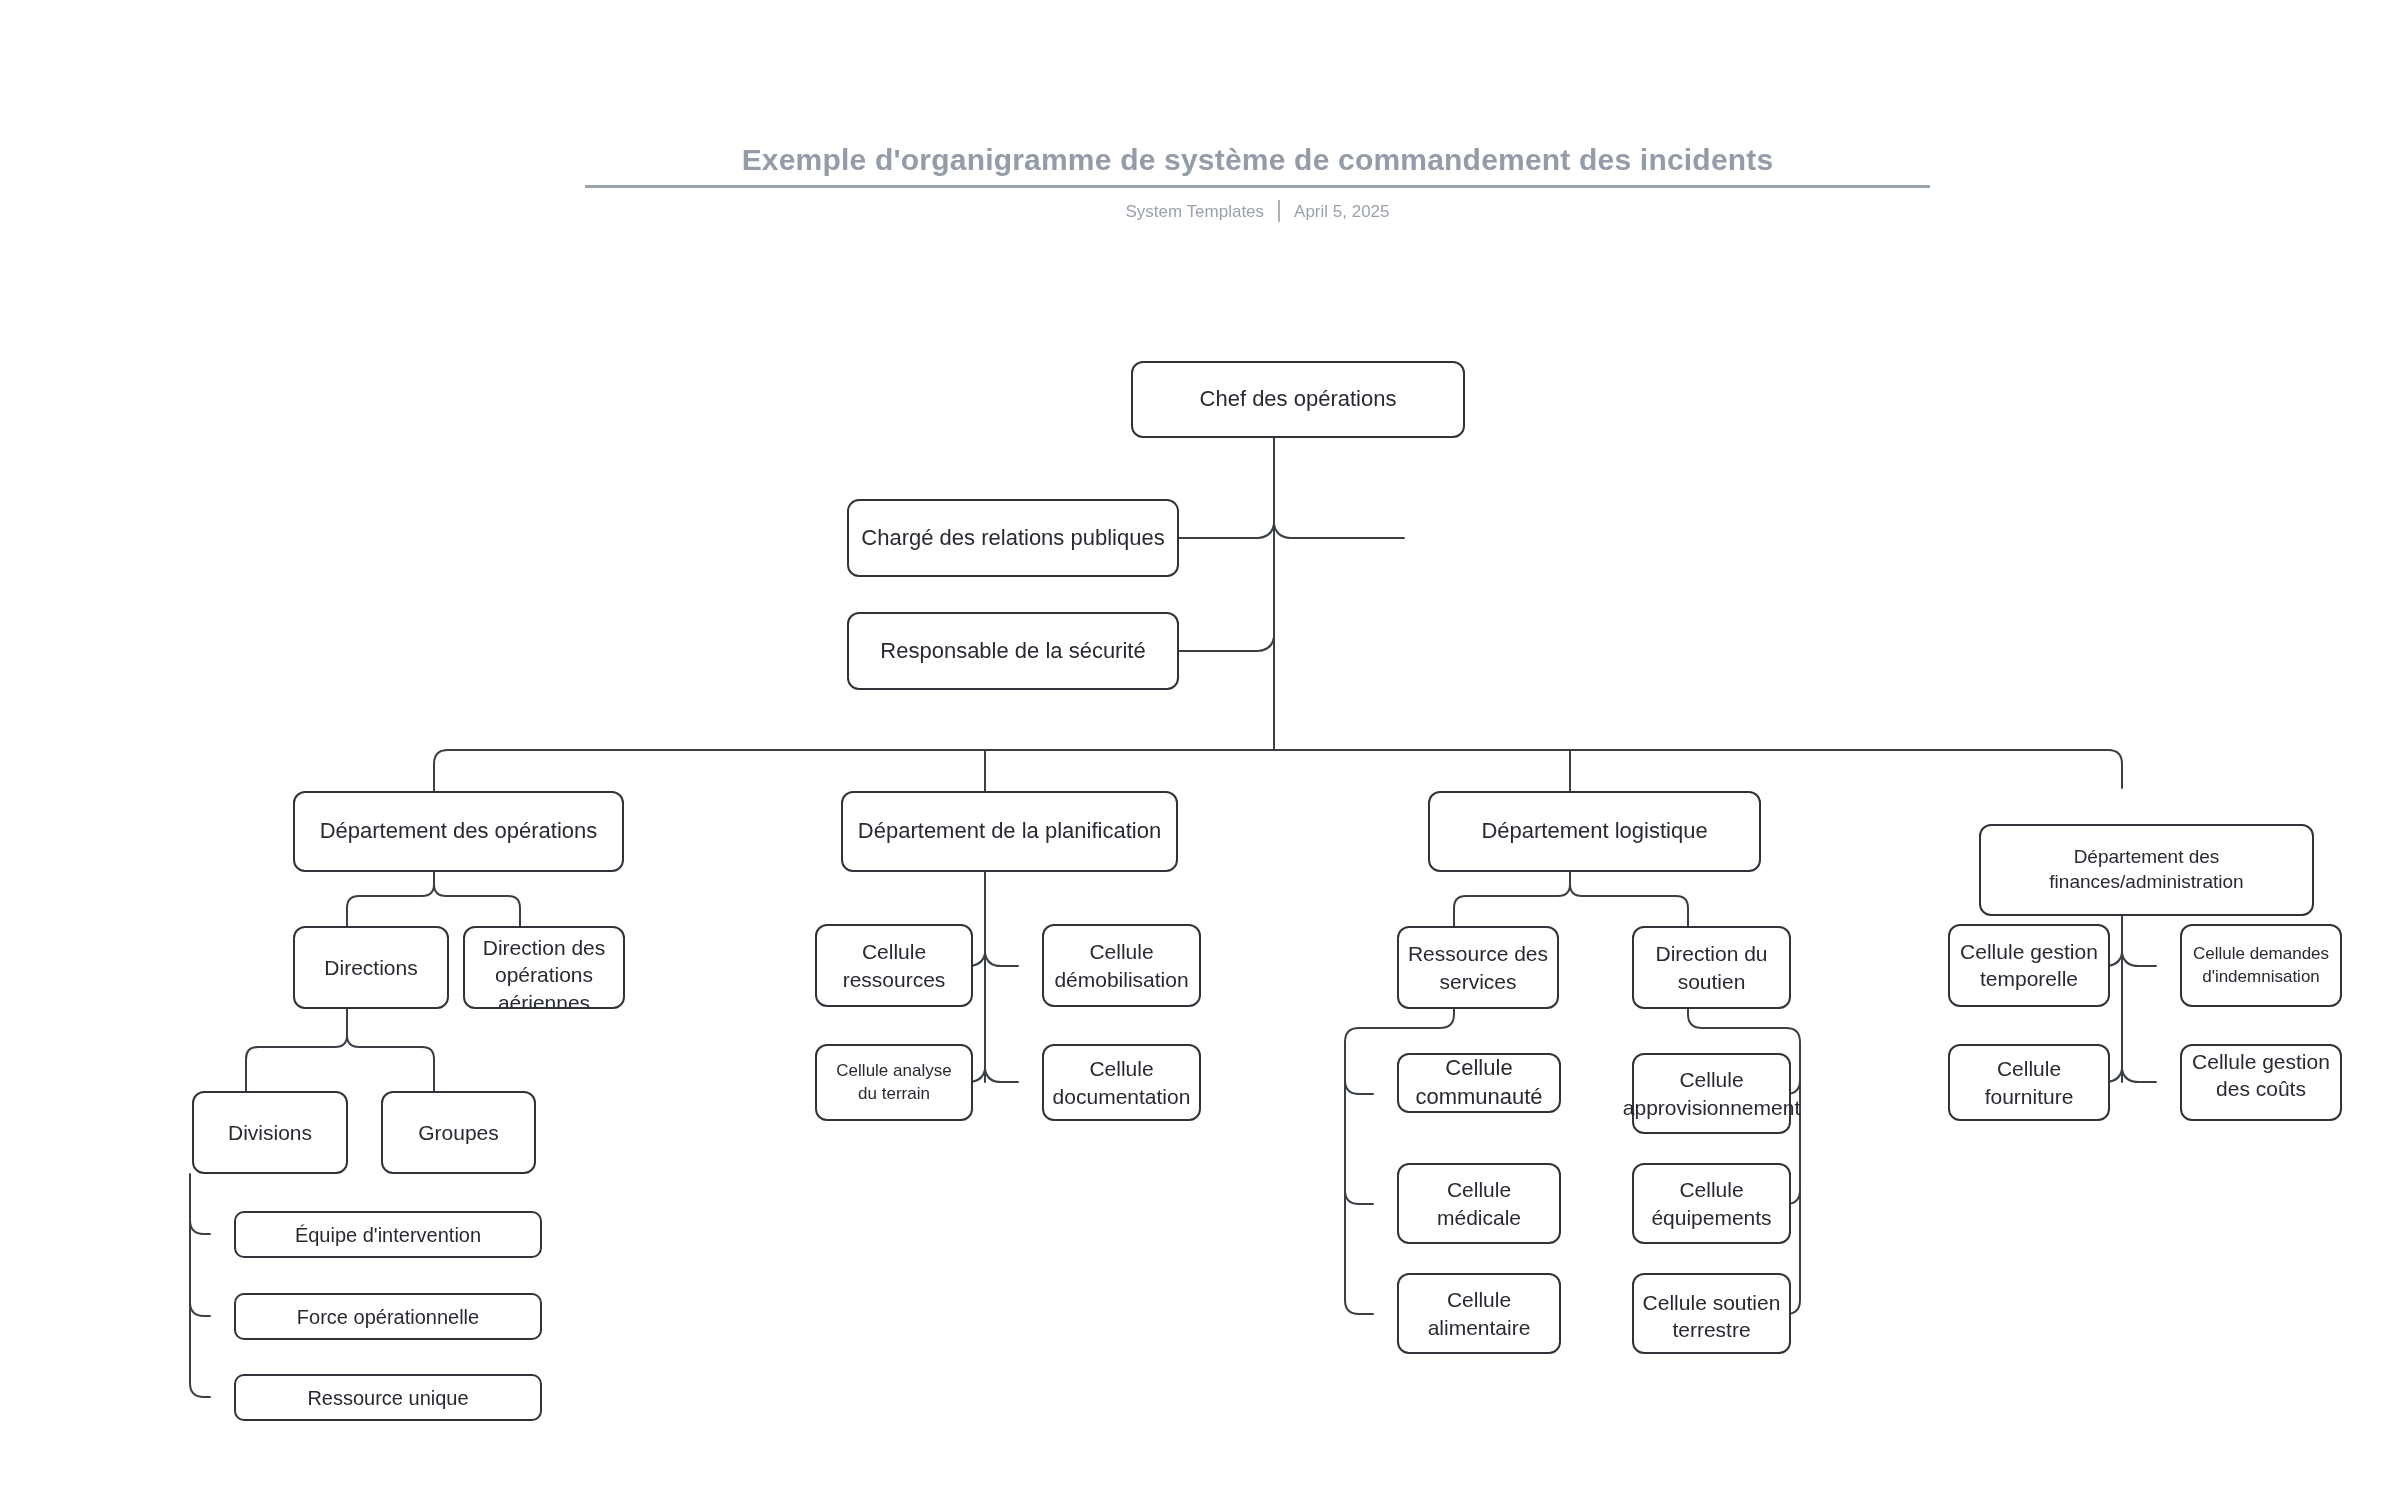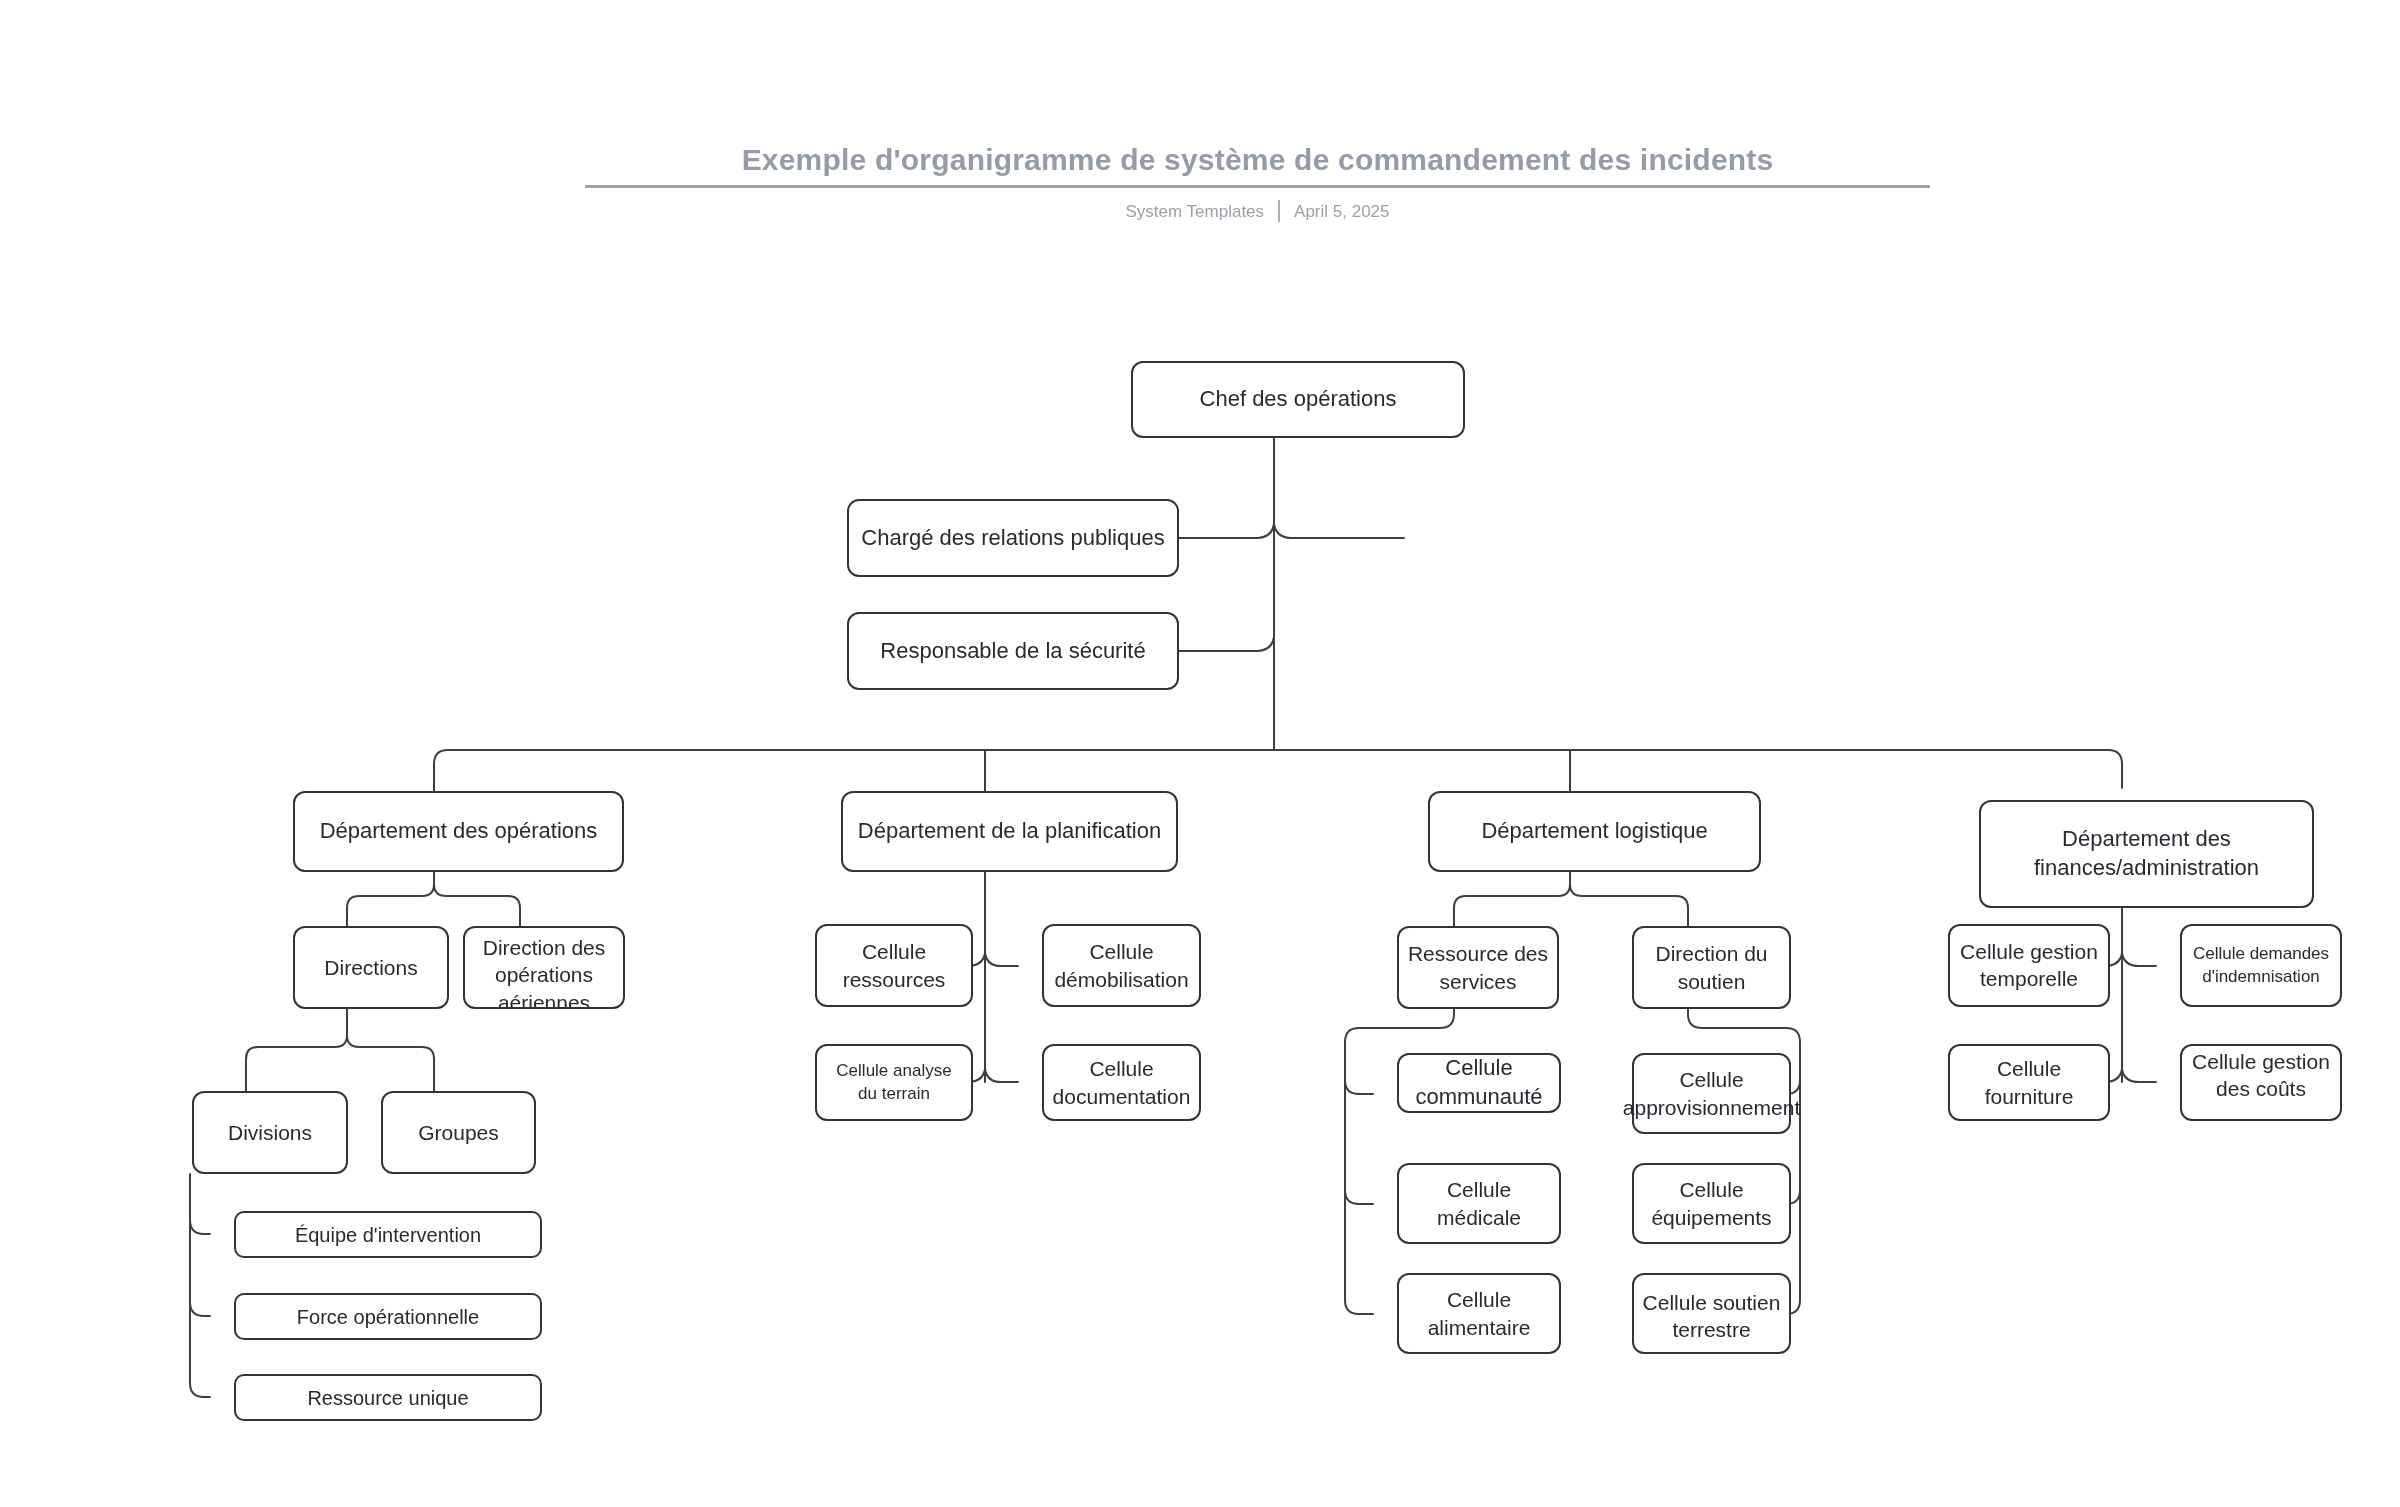--- a/index.html
+++ b/index.html
@@ -79,21 +79,21 @@
     <path d="M2156,1082 H2139 Q2124,1082 2122,1069"></path>
   </svg>
 
   <div class="node" style="left:1107px;top:361px;width:334px;height:77px;font-size:22px">Chef des opérations</div>
   <div class="node" style="left:823px;top:499px;width:332px;height:78px;font-size:22px">Chargé des relations publiques</div>
   <div class="node" style="left:823px;top:612px;width:332px;height:78px;font-size:22px">Responsable de la sécurité</div>
 
   <div class="node" style="left:269px;top:791px;width:331px;height:81px;font-size:22px">Département des opérations</div>
   <div class="node" style="left:817px;top:791px;width:337px;height:81px;font-size:22px">Département de la planification</div>
   <div class="node" style="left:1404px;top:791px;width:333px;height:81px;font-size:22px">Département logistique</div>
-  <div class="node" style="left:1955px;top:800px;width:335px;height:108px;font-size:22px">Département des finances/administration</div>
+  <div class="node" style="left:1955px;top:824px;width:335px;height:92px;font-size:19px">Département des finances/administration</div>
 
   <div class="node" style="left:269px;top:926px;width:156px;height:83px;font-size:21px">Directions</div>
   <div class="node top" style="left:439px;top:926px;width:162px;height:83px;font-size:21px;padding-top:6px">Direction des opérations aériennes</div>
   <div class="node" style="left:168px;top:1091px;width:156px;height:83px;font-size:21px">Divisions</div>
   <div class="node" style="left:357px;top:1091px;width:155px;height:83px;font-size:21px">Groupes</div>
   <div class="node" style="left:210px;top:1211px;width:308px;height:47px;font-size:20px;border-radius:10px">Équipe d'intervention</div>
   <div class="node" style="left:210px;top:1293px;width:308px;height:47px;font-size:20px;border-radius:10px">Force opérationnelle</div>
   <div class="node" style="left:210px;top:1374px;width:308px;height:47px;font-size:20px;border-radius:10px">Ressource unique</div>
 
   <div class="node" style="left:791px;top:924px;width:158px;height:83px;font-size:21px">Cellule ressources</div>

